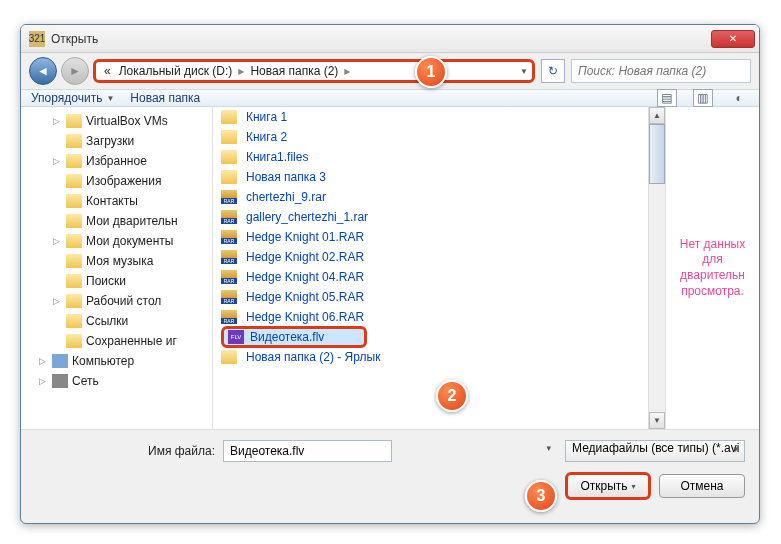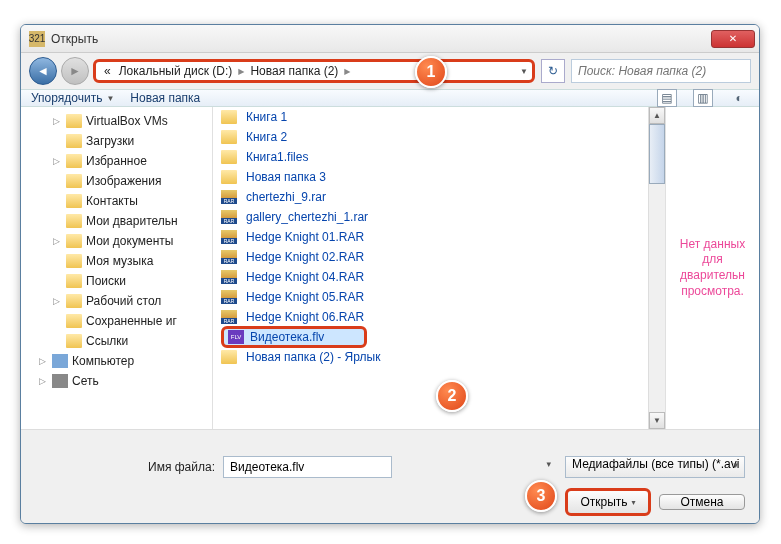--- a/index.html
+++ b/index.html
@@ -36,29 +36,29 @@
 .ico-rar { background: linear-gradient(#e6c96a,#c97b1e); position:relative;}
 .ico-rar::after{content:"RAR";position:absolute;bottom:0;left:0;right:0;background:#1e4a8c;color:#fff;font-size:5px;text-align:center;line-height:6px;}
 .ico-flv { background: #6a3bbf; color:#fff; font-size:6px; display:flex;align-items:center;justify-content:center;}
 .file-row.selected { position: relative; }
 .file-row.selected .sel-wrap { border: 3px solid #d93c1a; border-radius: 6px; background: #cde6ff; padding: 1px 40px 1px 4px; display:flex;align-items:center;gap:6px;}
 .scrollbar-v { position: absolute; right: 0; top: 0; width: 17px; height: 100%; background: #f0f0f0; border-left: 1px solid #ddd; }
 .scrollbar-v .sb-btn { height: 17px; background: linear-gradient(#f8f8f8,#e0e0e0); border:1px solid #bbb; display:flex;align-items:center;justify-content:center;font-size:8px;color:#555;cursor:pointer;}
 .scrollbar-v .sb-thumb { position:absolute; top:17px; left:0; right:0; height: 60px; background: linear-gradient(90deg,#e8eef6,#c5d5ea); border:1px solid #9ab; cursor:pointer;}
 .scrollbar-v .sb-btn.bottom{position:absolute;bottom:0;left:0;right:0;}
 .preview { width: 94px; border-left: 1px solid #e0e0e0; display: flex; align-items: center; justify-content: center; color: #ec4899; text-align: center; padding: 4px; line-height: 1.3; }
-.footer { padding: 26px 14px; background: #f0f0f0; border-top: 1px solid #ddd; }
+.footer { padding: 10px 14px; background: #f0f0f0; border-top: 1px solid #ddd; }
 .footer-row { display: flex; align-items: center; gap: 8px; margin-bottom: 10px; }
 .footer-row .lbl { text-align: right; width: 180px; color: #222; }
 .fn-input { flex: 1; height: 22px; background: #fff; border: 1px solid #abc; padding: 0 6px; }
 .ft-combo { width: 180px; height: 22px; background: linear-gradient(#fdfdfd,#eaeaea); border: 1px solid #abc; padding: 0 18px 0 6px; position: relative; cursor:pointer; white-space:nowrap; overflow:hidden;}
 .ft-combo::after, .fn-input-wrap::after { content: "▾"; position: absolute; right: 6px; top: 3px; color: #555; font-size: 9px; }
 .fn-input-wrap{flex:1;position:relative;}
 .btn-row { display: flex; justify-content: flex-end; gap: 8px; align-items: center; }
-.dlg-btn { width: 86px; height: 16px; background: linear-gradient(#fdfdfd,#e4e4e4); border: 1px solid #999; border-radius: 4px; cursor: pointer; display:flex;align-items:center;justify-content:center;}
+.dlg-btn { width: 86px; height: 24px; background: linear-gradient(#fdfdfd,#e4e4e4); border: 1px solid #999; border-radius: 4px; cursor: pointer; display:flex;align-items:center;justify-content:center;}
 .dlg-btn.primary { border: 3px solid #d93c1a; border-radius: 6px; height: 28px; background: linear-gradient(#fdfdfd,#e4e4e4);}
 .callout { position: absolute; width: 32px; height: 32px; border-radius: 50%; background: radial-gradient(circle at 35% 30%, #ff8a50, #e0471a); border: 2px solid #fff; box-shadow: 0 1px 4px rgba(0,0,0,0.4); color: #fff; font-weight: bold; font-size: 16px; display: flex; align-items: center; justify-content: center; z-index: 10; }
 .c1 { left: 415px; top: 56px; }
 .c2 { left: 436px; top: 380px; }
 .c3 { left: 525px; top: 480px; }
 .tri{font-size:8px;color:#555;}
 </style>
 </head>
 <body>
 
@@ -146,26 +146,26 @@
           <span>Поиски</span>
         </div>
         <div class="tree-item lvl1">
           <span class="exp">▷</span>
           <span class="fold-ico fold-yellow"></span>
           <span>Рабочий стол</span>
         </div>
         <div class="tree-item lvl1">
           <span class="exp"></span>
           <span class="fold-ico fold-yellow"></span>
+          <span>Ссылки</span>
+        </div>
+        <div class="tree-item lvl1">
+          <span class="exp"></span>
+          <span class="fold-ico fold-yellow"></span>
           <span>Сохраненные иг</span>
-        </div>
-        <div class="tree-item lvl1">
-          <span class="exp"></span>
-          <span class="fold-ico fold-yellow"></span>
-          <span>Ссылки</span>
         </div>
         <div class="tree-item">
           <span class="exp">▷</span>
           <span class="fold-ico ico-comp"></span>
           <span>Компьютер</span>
         </div>
         <div class="tree-item">
           <span class="exp">▷</span>
           <span class="fold-ico ico-net"></span>
           <span>Сеть</span>

